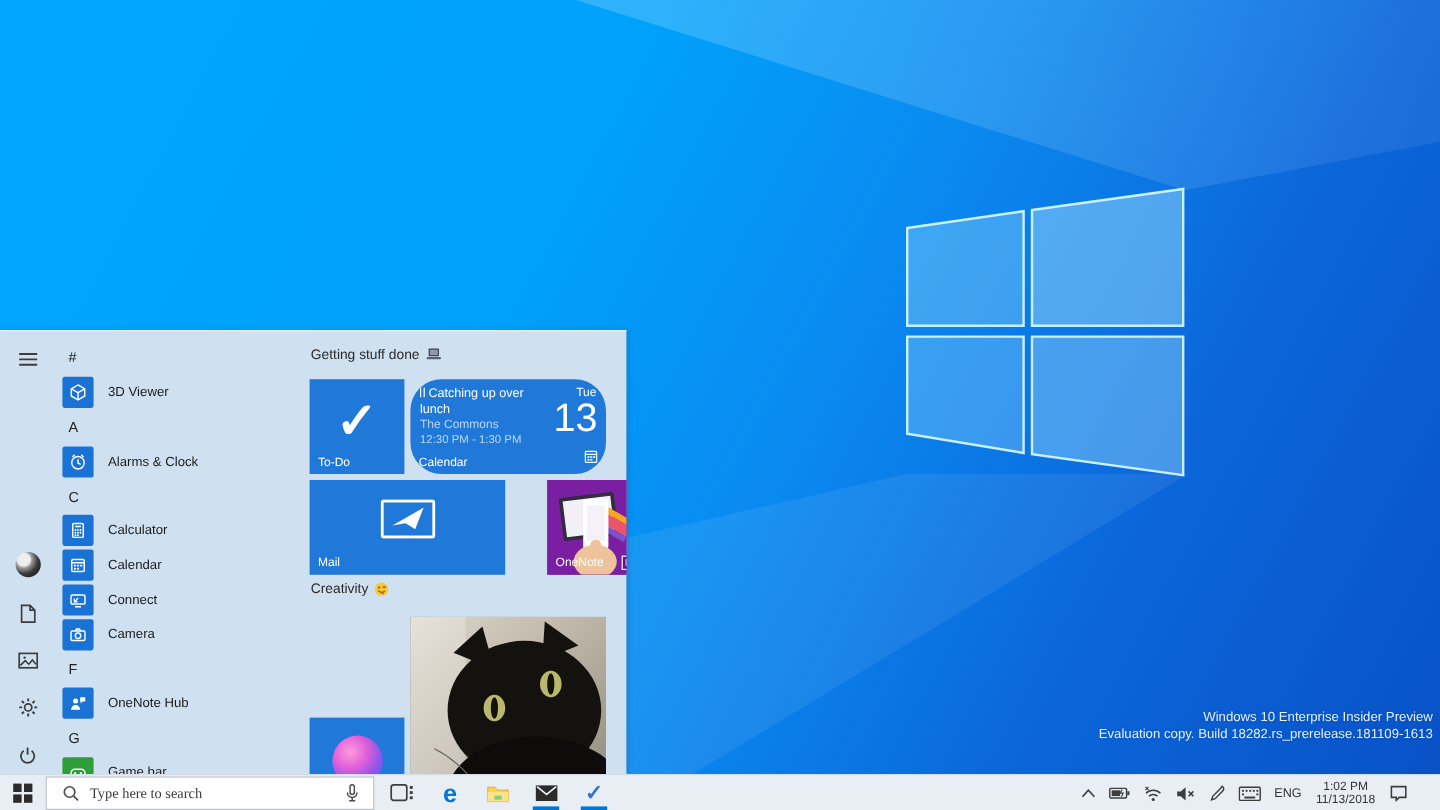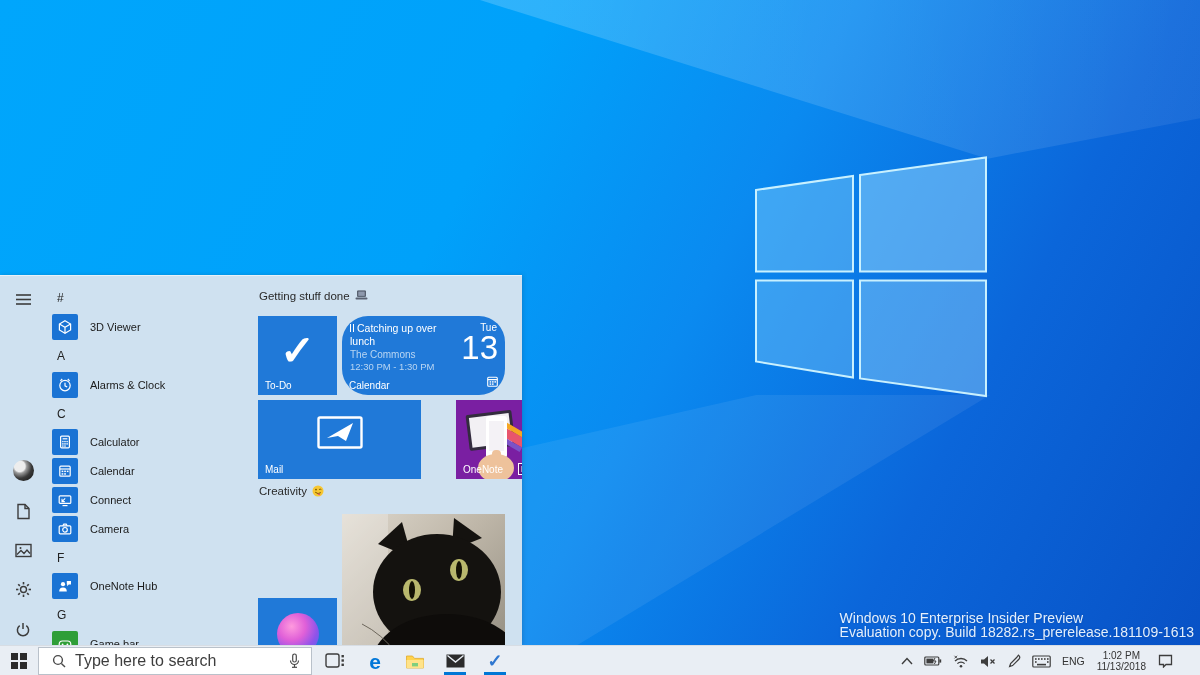--- a/index.html
+++ b/index.html
@@ -10,22 +10,22 @@
   .wallpaper { position:absolute; inset:0;
     background:linear-gradient(118deg,#00a6fc 0%,#00a1fa 36%,#0a8af0 55%,#0b66da 76%,#0851c5 100%); }
   .beam { position:absolute; inset:0;
     background:linear-gradient(100deg,rgba(255,255,255,.27),rgba(255,255,255,.05));
     clip-path:polygon(40% 0, 82.3% 23.5%, 100% 17.5%, 100% 0); }
   .floorglow { position:absolute; inset:0; background:rgba(255,255,255,.07);
     clip-path:polygon(63% 58.5%, 82.5% 58.5%, 44% 100%, 0 100%, 0 84%); }
   .winlogo { position:absolute; inset:0; }
 
   
-  .watermark { position:absolute; right:6px; top:611px; text-align:left;
-    color:rgba(240,248,255,.95); font-size:14px; line-height:14px; text-shadow:0 0 2px rgba(0,60,140,.4); }
+  .watermark { position:absolute; right:6px; top:591px; text-align:right;
+    color:rgba(240,248,255,.95); font-size:11px; line-height:14px; text-shadow:0 0 2px rgba(0,60,140,.4); }
 
   
   .startmenu { position:absolute; left:0; top:275px; width:522px; height:370px;
     background:#cfe1f0; overflow:hidden; box-shadow:1px 0 4px rgba(30,60,100,.25);
     border-top:1px solid rgba(255,255,255,.55); color:#1f1f1f; }
   .rail { position:absolute; left:0; top:0; width:46px; height:100%; }
   .rail-btn { position:absolute; left:12px; width:22px; height:22px; display:flex; align-items:center; justify-content:center; }
   .avatar { border-radius:50%; width:21px; height:21px;
     background:radial-gradient(circle at 32% 30%, #ededed 0 26%, #9b9b9b 34%, #3a3a3a 58%, #0d0d0d 100%); }
 
@@ -64,22 +64,22 @@
     background:#5b1680; color:#fff; font-size:8.5px; font-weight:bold; display:flex; align-items:center; justify-content:center; }
 
   
   .taskbar { position:absolute; left:0; top:645px; width:1200px; height:30px;
     background:#e9eef4; border-top:1px solid #d7dde4; }
   .startbtn { position:absolute; left:0; top:0; width:38px; height:30px; display:flex; align-items:center; justify-content:center; }
   .winglyph { display:grid; grid-template-columns:7px 7px; grid-template-rows:7px 7px; gap:1.5px; }
   .winglyph span { background:#2b2b2b; }
   .searchbox { position:absolute; left:38px; top:1px; width:274px; height:28px; background:#fff;
     border:1px solid #b9c1ca; display:flex; align-items:center; }
-  .searchbox input { border:none; outline:none; flex:1; font-size:16px; color:#3b82f6; background:transparent;
-    font-family:Liberation Sans, sans-serif; }
+  .searchbox input { border:none; outline:none; flex:1; font-size:12px; color:#3b82f6; background:transparent;
+    font-family:Liberation Serif, serif; }
   .searchbox input::placeholder { color:#3d3d3d; opacity:1; }
   .sb-mag { margin:0 9px 0 13px; display:flex; }
   .sb-mic { margin:0 11px 0 6px; display:flex; }
   .tb-icons { position:absolute; left:315px; top:0; height:30px; display:flex; }
   .tb-btn { width:40px; height:30px; display:flex; align-items:center; justify-content:center; }
   .edge-e { color:#0277d8; font-size:21px; font-weight:bold; line-height:21px; }
   .todo-tb { color:#2e77d0; font-size:18px; font-weight:bold; }
   .run-ind { position:absolute; bottom:0; height:3px; width:22px; background:#0077d5; }
   .tray { position:absolute; right:0; top:0; height:30px; display:flex; align-items:center; padding-right:22px; gap:1px; }
   .tray-btn { height:30px; display:flex; align-items:center; justify-content:center; padding:0 5px; }

